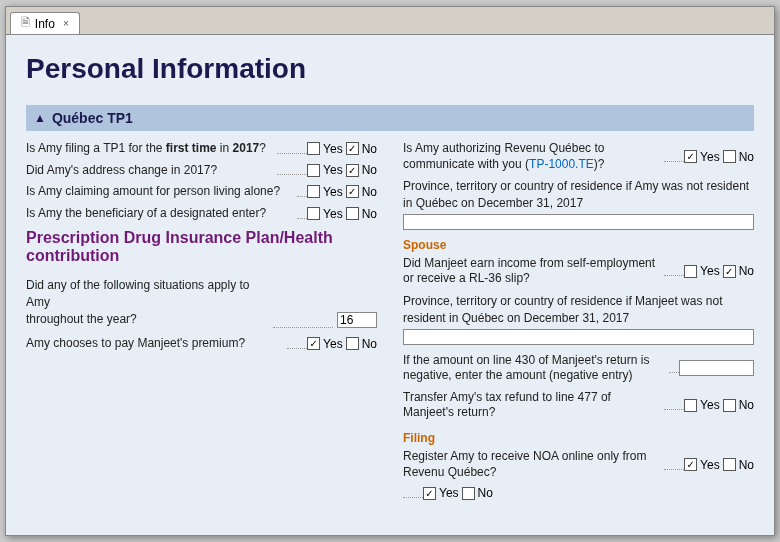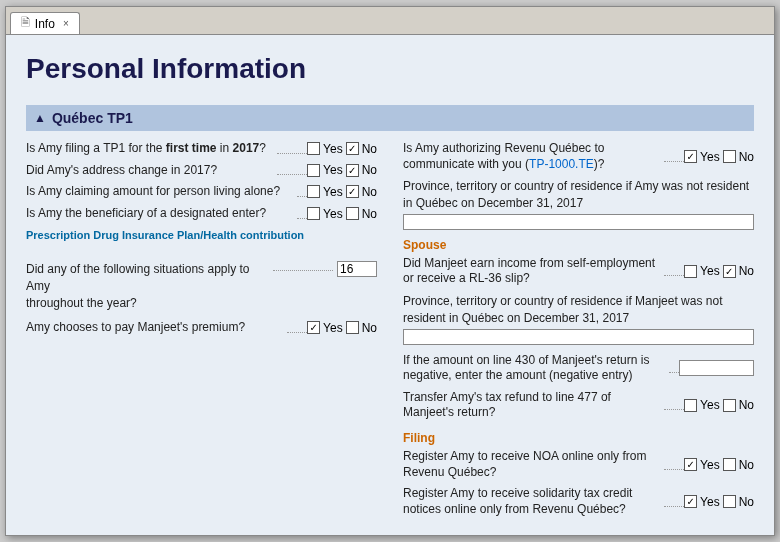--- a/index.html
+++ b/index.html
@@ -145,24 +145,24 @@
       width: 100%;
       border: 1px solid #888;
       background: #fff;
       height: 16px;
       font-size: 12px;
       padding: 0 2px;
       display: block;
       margin-top: 2px;
     }
     .subsection-label {
-      color: #0369a1;
-      font-weight: bold;
-      font-size: 11px;
-      margin: 8px 0 20px 0;
+      color: #701a75;
+      font-weight: bold;
+      font-size: 16px;
+      margin: 8px 0 12px 0;
     }
     .right-section-title {
       color: #cc6600;
       font-weight: bold;
       font-size: 12px;
       margin: 8px 0 4px 0;
     }
     .multi-line-label {
       font-size: 12px;
       color: #222;
@@ -238,21 +238,21 @@
             <div class="checkbox"></div>
             <label>Yes</label>
             <div class="checkbox"></div>
             <label>No</label>
           </div>
         </div>
 
         <div class="subsection-label">Prescription Drug Insurance Plan/Health contribution</div>
 
         <div class="row-wrap">
-          <div style="display:flex;align-items:flex-start;gap:4px;">
+          <div style="display:flex;align-items:flex-end;gap:4px;">
             <span class="multi-line-label">Did any of the <span class="bold">following situations</span> apply to Amy<br><span class="bold">throughout the year?</span></span>
             <span style="border-bottom:1px dotted #999;flex:0 0 60px;height:10px;"></span>
             <input class="text-input" type="text" value="16" style="width: 40px;">
           </div>
         </div>
 
         <div class="form-row">
           <span class="form-row-label">Amy chooses to pay Manjeet's premium?</span>
           <span style="border-bottom:1px dotted #999;flex:0 0 20px;height:10px;"></span>
           <div class="yes-no">
@@ -325,21 +325,20 @@
           <span style="border-bottom:1px dotted #999;flex:0 0 20px;height:10px;"></span>
           <div class="yes-no">
             <div class="checkbox checked"></div>
             <label>Yes</label>
             <div class="checkbox"></div>
             <label>No</label>
           </div>
         </div>
 
         <div class="form-row" style="margin-top:6px;">
-          <span class="form-row-label">Register Amy to receive solidarity tax credit notices online only from Revenu Québec?</span>
           <span style="border-bottom:1px dotted #999;flex:0 0 20px;height:10px;"></span>
           <div class="yes-no">
             <div class="checkbox checked"></div>
             <label>Yes</label>
             <div class="checkbox"></div>
             <label>No</label>
           </div>
         </div>
 
       </div>

